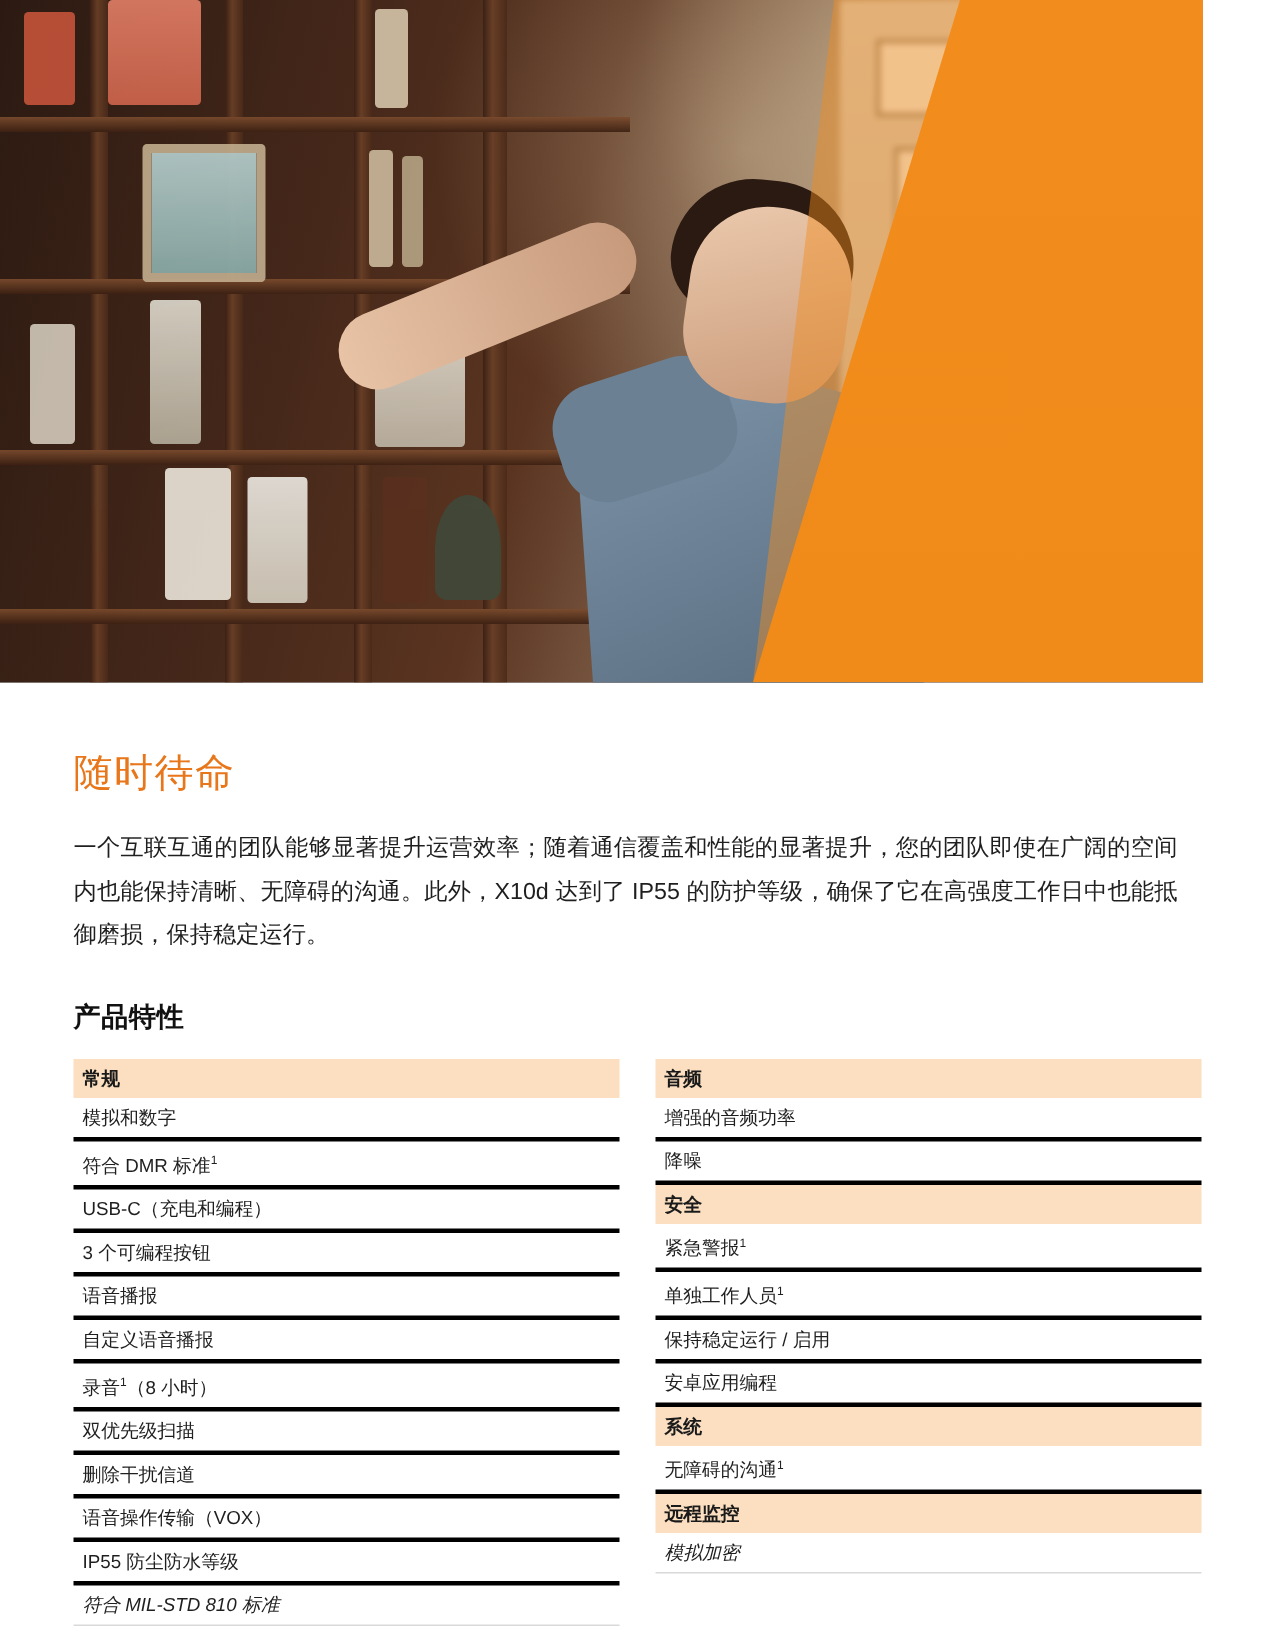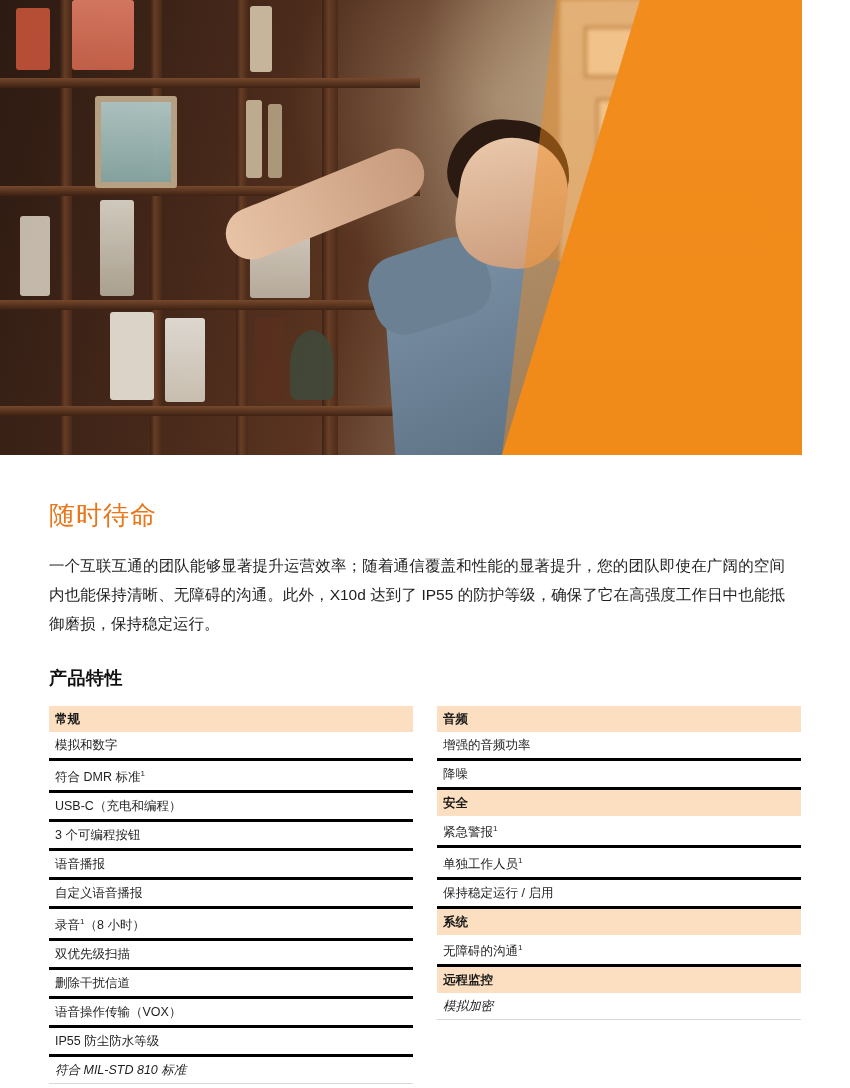--- a/index.html
+++ b/index.html
@@ -276,20 +276,21 @@
         <div class="spec-row"><span>符合 MIL-STD 810 标准</span></div>
       </div>
     <div class="spec-col" id="col-1">
         <div class="grp-head">音频</div>
         <div class="spec-row"><span>增强的音频功率</span></div>
         <div class="spec-row"><span>降噪</span></div>
         <div class="grp-head">安全</div>
         <div class="spec-row"><span>紧急警报</span><sup>1</sup></div>
         <div class="spec-row"><span>单独工作人员</span><sup>1</sup></div>
         <div class="spec-row"><span>保持稳定运行 / 启用</span></div>
+        <div class="spec-row"><span>安卓应用编程</span></div>
         <div class="grp-head">系统</div>
         <div class="spec-row"><span>无障碍的沟通</span><sup>1</sup></div>
         <div class="grp-head">远程监控</div>
         <div class="spec-row"><span>模拟加密</span></div>
       </div>
   </div>
 
 </div>
 
 </body></html>

